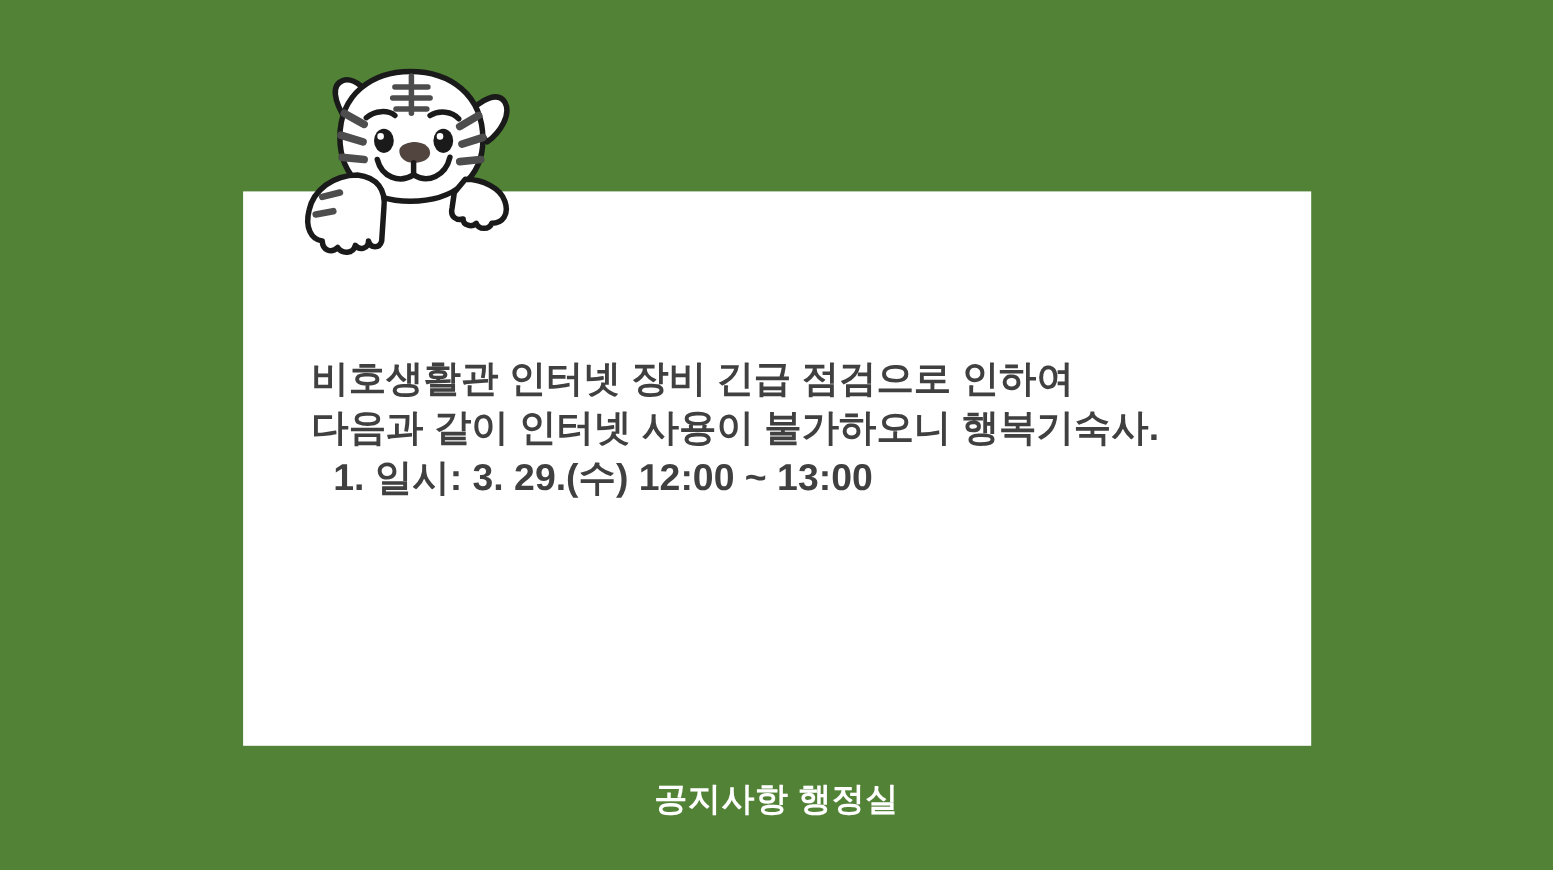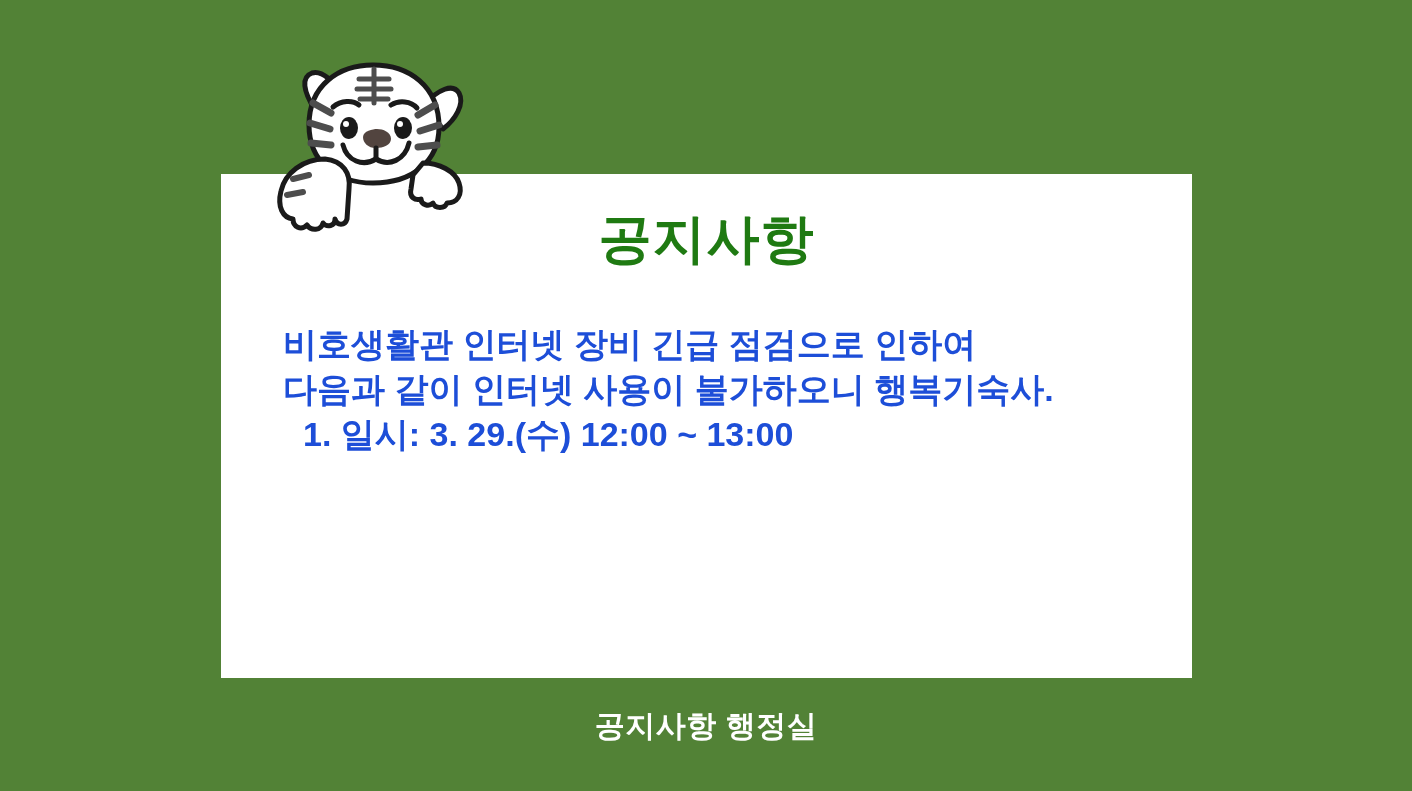--- a/index.html
+++ b/index.html
@@ -49,21 +49,21 @@
   .notice-body {
     position: absolute;
     left: 62px;
     top: 148px;
     width: 900px;
   }
 
   .body-line {
     font-size: 34px;
     font-weight: bold;
-    color: #1d4ed8;
+    color: #404040;
     line-height: 45px;
     white-space: nowrap;
   }
 
   .body-line.indent {
     padding-left: 20px;
   }
 
   
   .footer-text {
@@ -94,21 +94,20 @@
     overflow: visible;
   }
 </style>
 </head>
 <body>
 
 <div class="slide">
 
   <div class="notice-card">
 
-    <div class="notice-title">공지사항</div>
 
     <div class="notice-body">
       <div class="body-line">비호생활관 인터넷 장비 긴급 점검으로 인하여</div>
       <div class="body-line">다음과 같이 인터넷 사용이 불가하오니 행복기숙사.</div>
       <div class="body-line indent">1. 일시: 3. 29.(수) 12:00 ~ 13:00</div>
     </div>
 
   </div>
 
   <div class="tiger-mascot">

